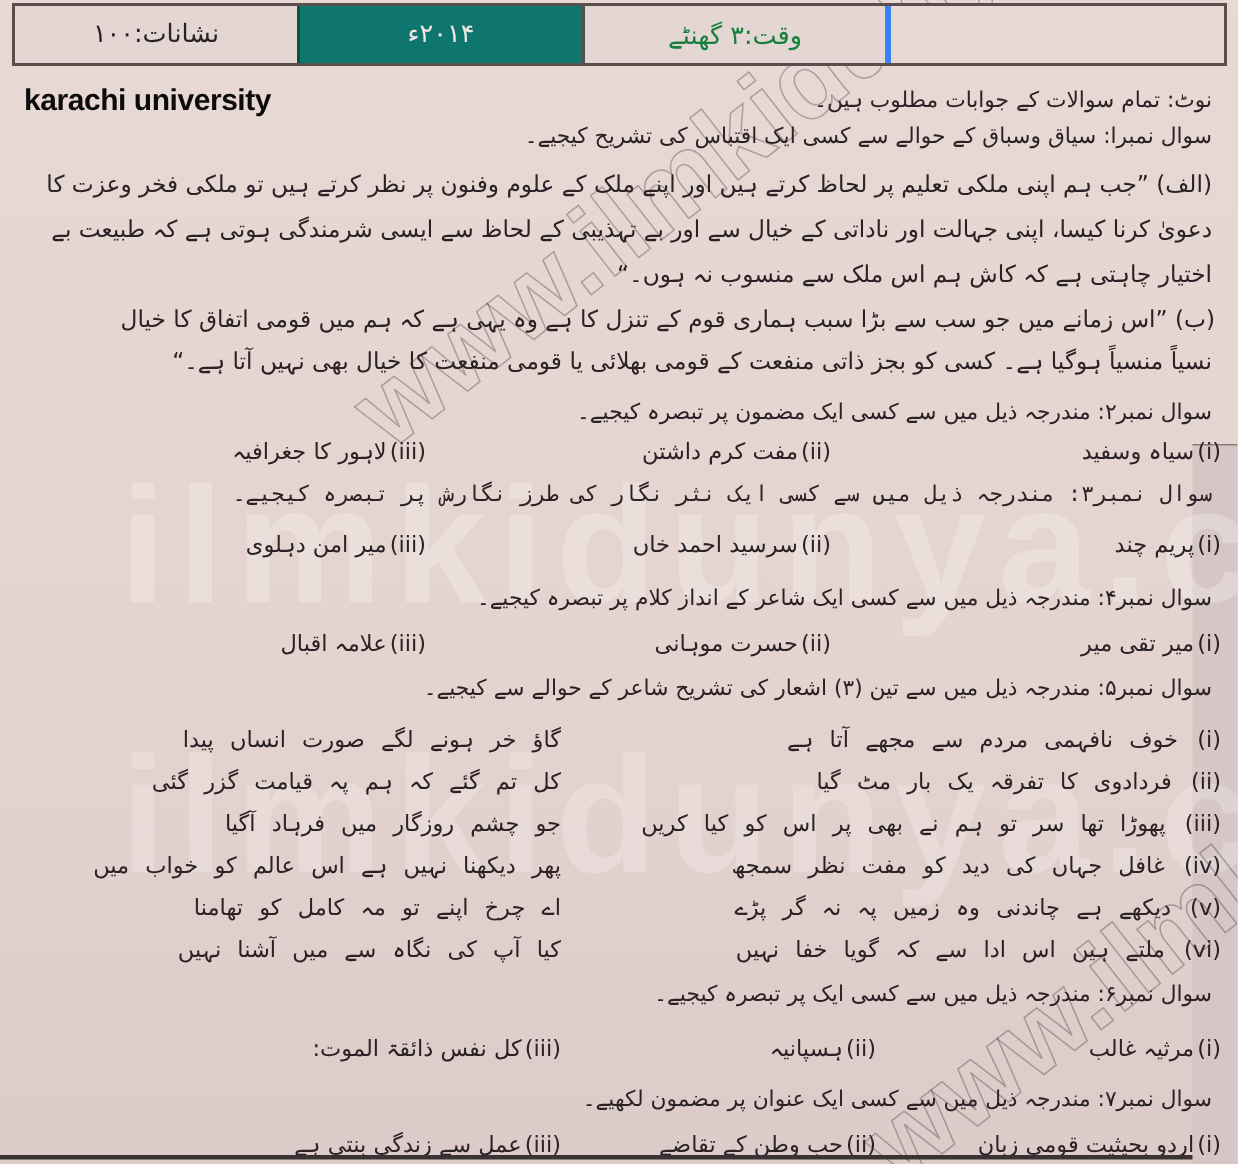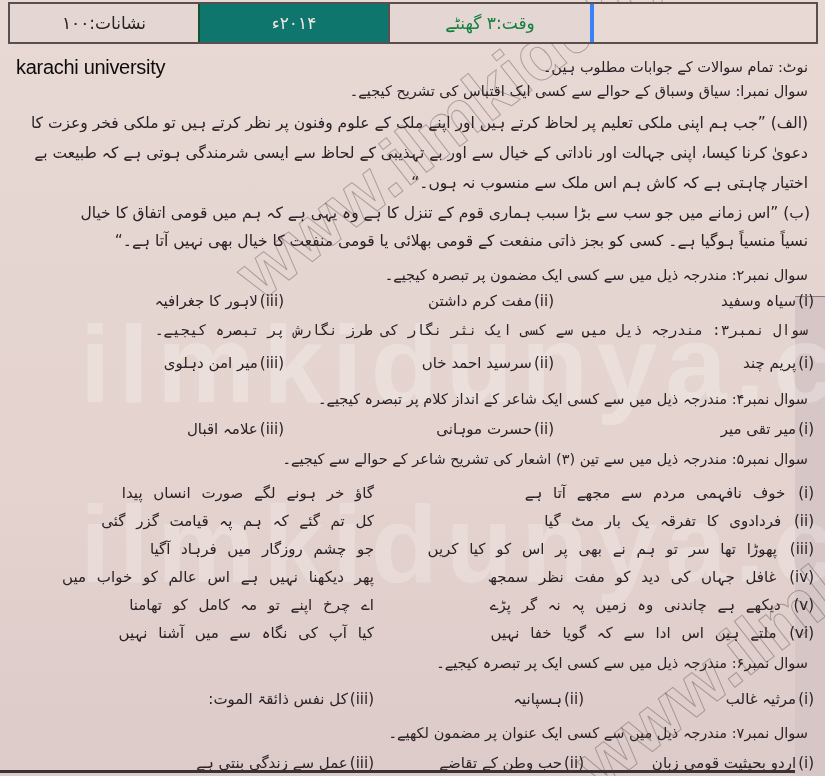--- a/index.html
+++ b/index.html
@@ -25,21 +25,21 @@
   }
   .hcell { display: flex; align-items: center; justify-content: center; font-size: 17px; direction: rtl; }
   .h-marks { width: 188px; background: #e4d6d2; border-right: 2px solid #14532d; color: #2c2424; }
   .h-year { width: 188px; background: #0f766e; color: #f0e6e4; border-right: 2px solid #5a4f4f; }
   .h-time { width: 200px; background: #e4d6d2; border-right: 4px solid #3b82f6; color: #15803d; }
   .h-subject { width: 170px; background: #6c6262; color: #f0e6e4; }
   .h-rest { flex: 1; background: #e8d9d5; }
 
   .watermark-label {
     position: absolute; left: 16px; top: 56px;
-    font-family: "Liberation Sans", sans-serif; font-weight: normal; font-size: 20px;
+    font-family: "Liberation Sans", sans-serif; font-weight: bold; font-size: 20px;
     color: #0c0c0c; letter-spacing: -0.3px; direction: ltr;
   }
   .wm {
     position: absolute; font-family: "Liberation Sans", sans-serif; font-weight: bold;
     color: transparent; -webkit-text-stroke: 1px rgba(60,50,55,0.35); pointer-events: none;
     white-space: nowrap;
   }
   .wm1 { left: 80px; top: 300px; font-size: 110px; letter-spacing: 8px; color: rgba(255,255,255,0.25); -webkit-text-stroke: 0; }
   .wm2 { left: 80px; top: 480px; font-size: 110px; letter-spacing: 8px; color: rgba(255,255,255,0.22); -webkit-text-stroke: 0; }
   .wm3 { left: 220px; top: 250px; font-size: 72px; transform: rotate(-38deg); transform-origin: left top; }

